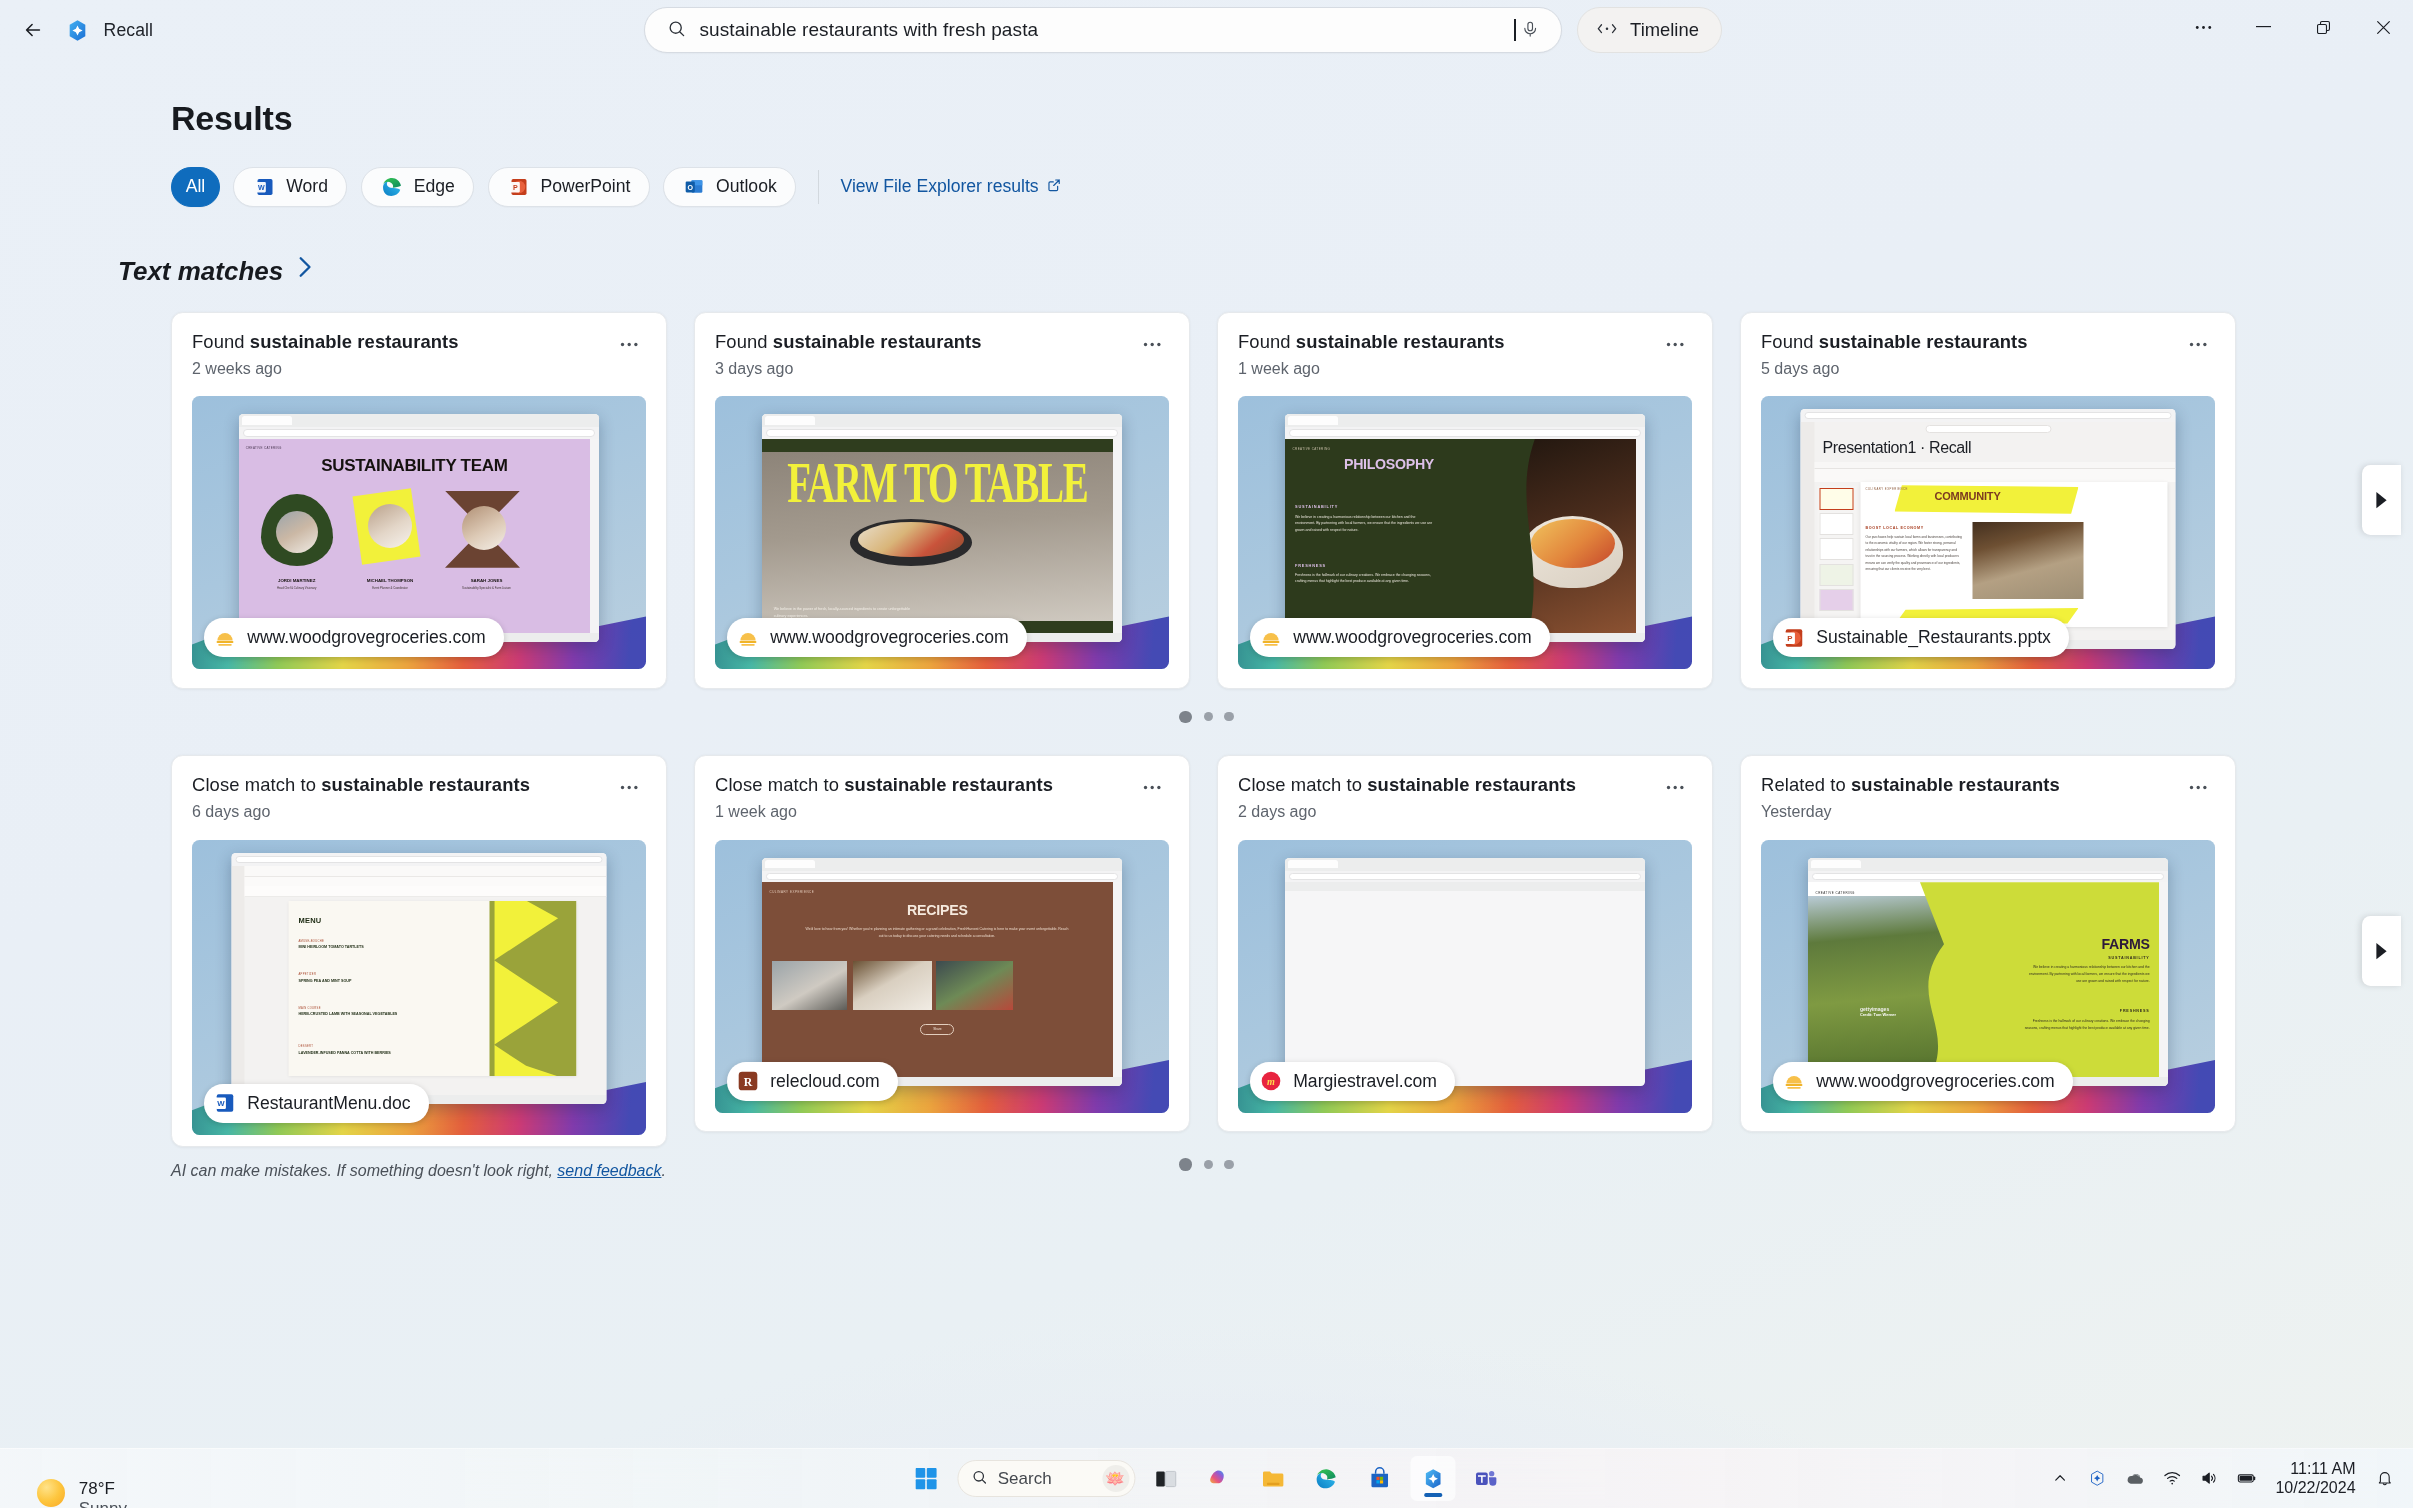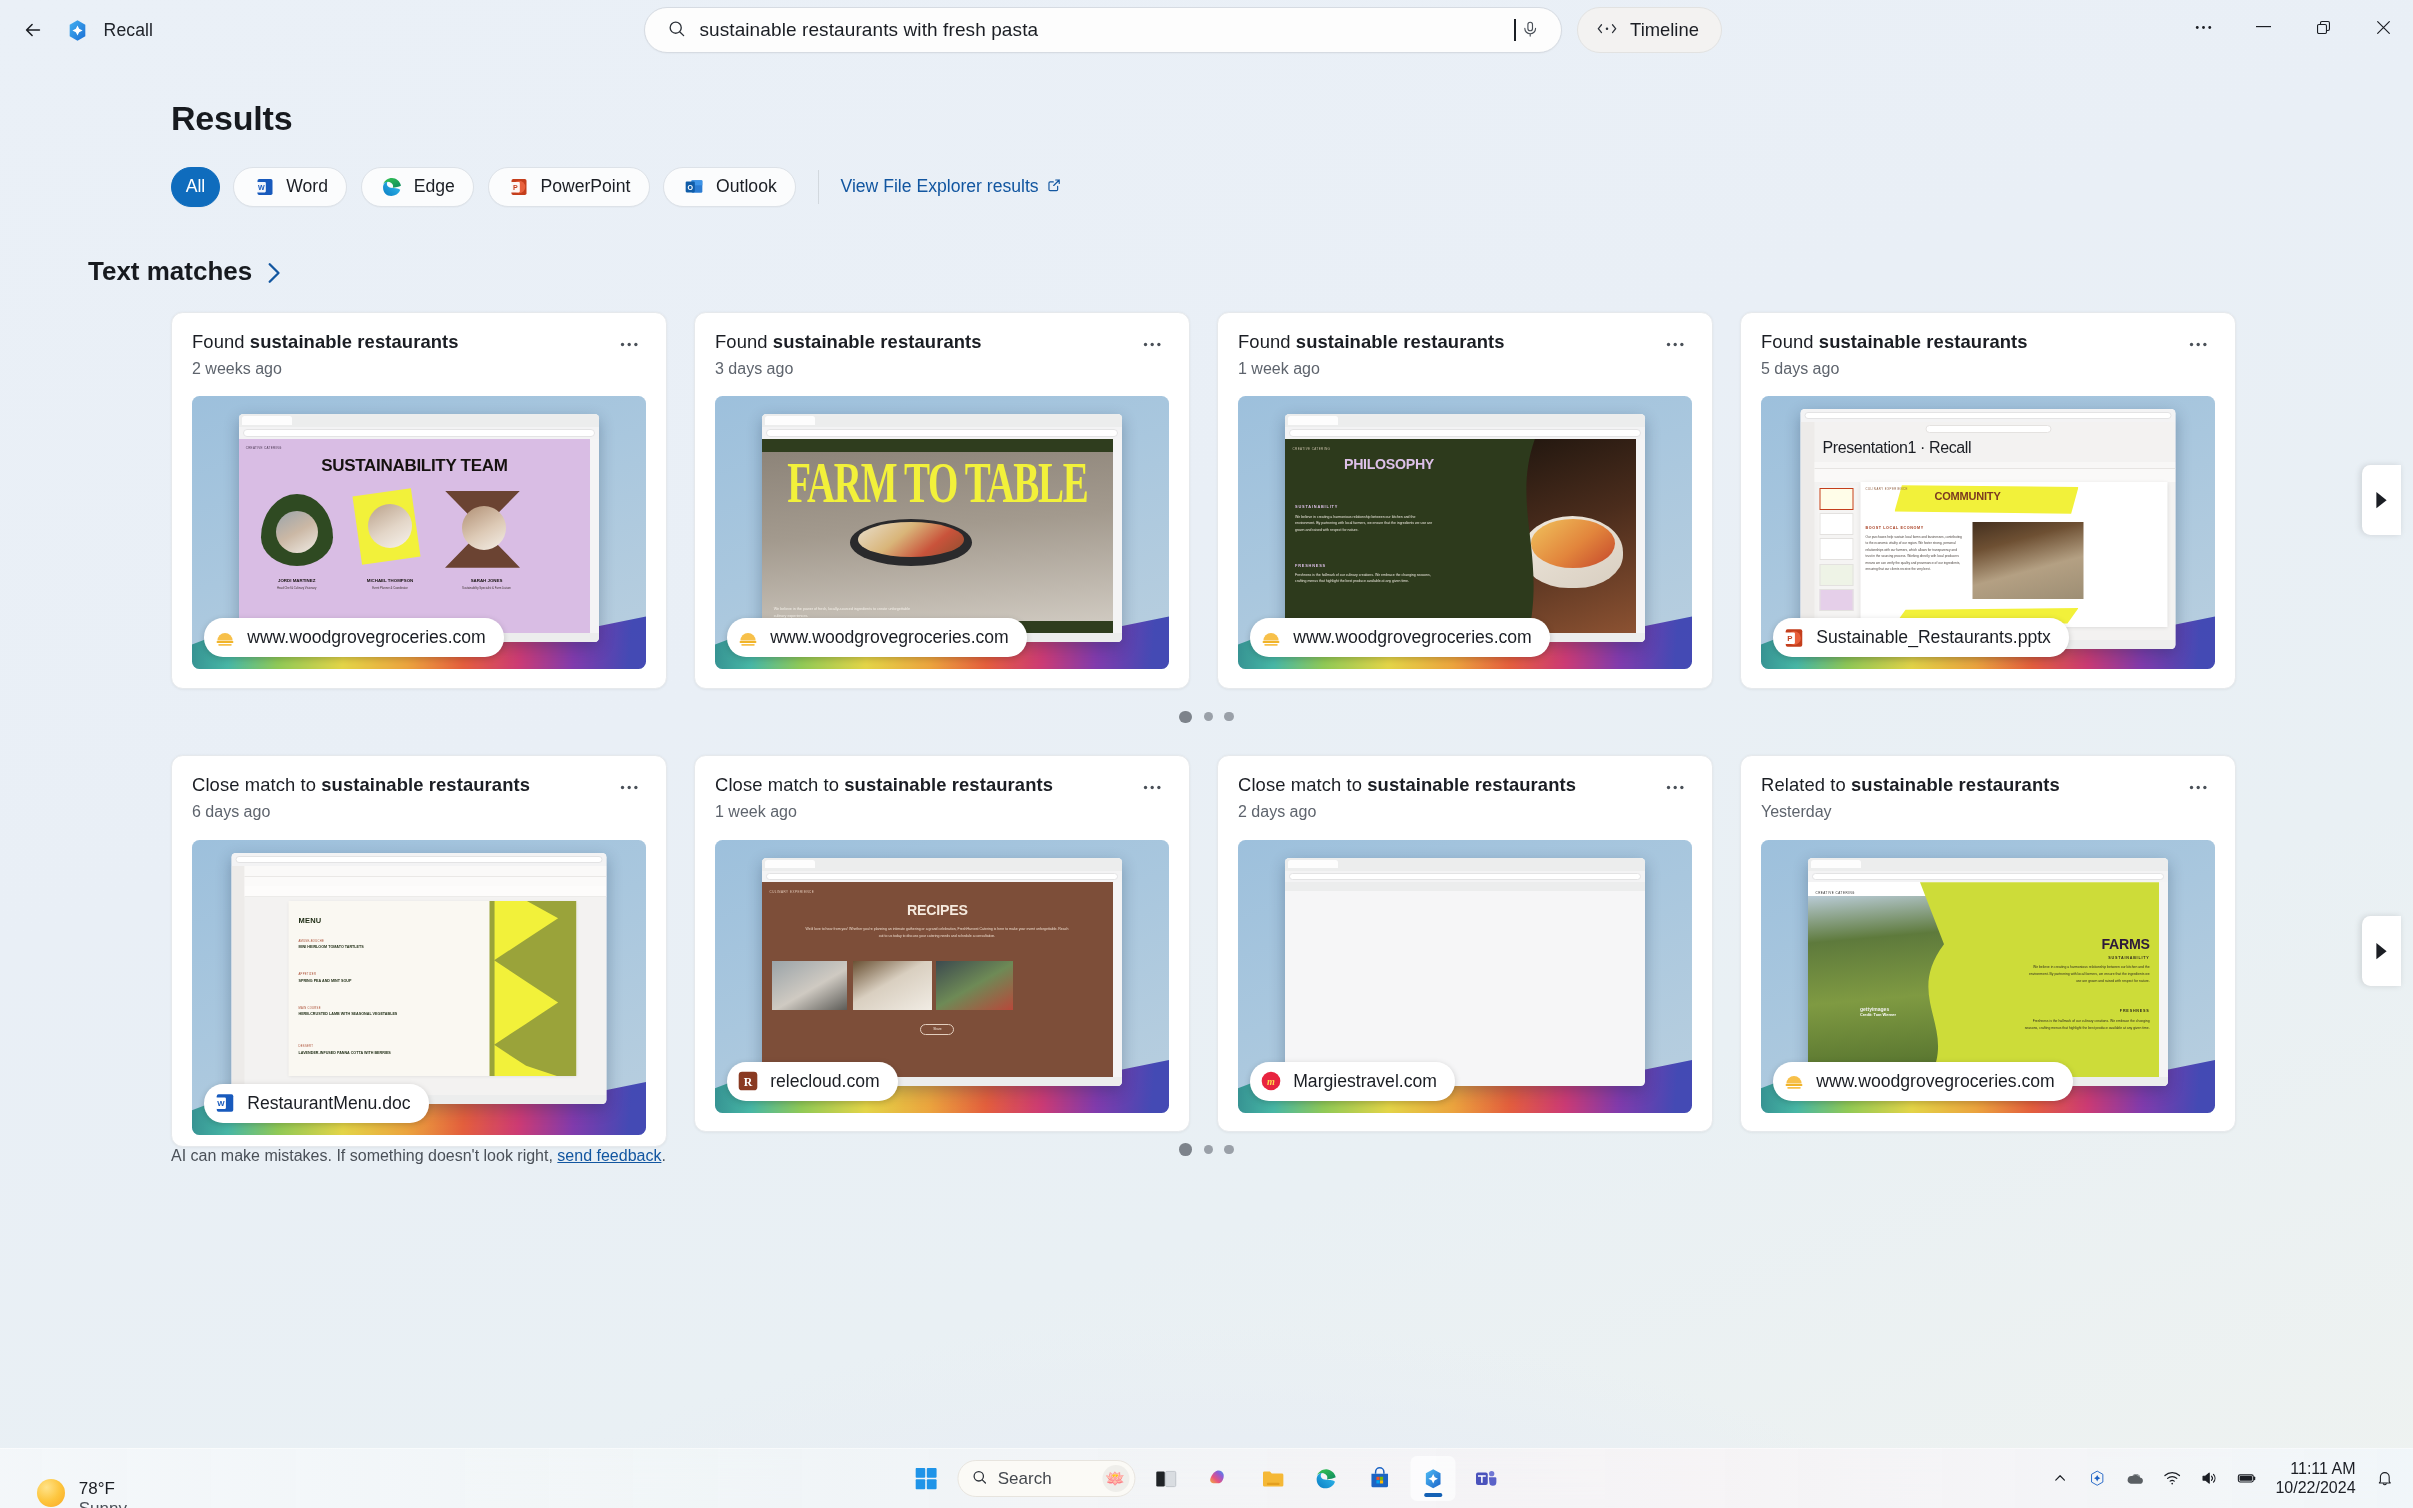--- a/index.html
+++ b/index.html
@@ -73,21 +73,21 @@
   .pill.active {
     background: #0f6cbd; border-color: #0f6cbd; color: #fff;
     width: 49px; justify-content: center; padding: 0;
   }
   .pill .glyph { width: 23.5px; height: 23.5px; display: flex; align-items: center; justify-content: center; }
   .divider-v { width: 0.8px; height: 34px; background: #d2d8de; margin: 0 8.4px; }
   .fe-link {
     font-size: 17.6px; color: #1256a0; display: flex; align-items: center; gap: 8.4px; cursor: pointer;
   }
 
-  .sec-head { margin-left: 88px; display: flex; align-items: flex-end; gap: 15px; }
+  .sec-head { margin-left: 118px; display: flex; align-items: flex-start; gap: 15px; font-style: italic; }
   .sec-head .t { font-size: 26px; font-weight: 600; color: #171a1f; }
 
   
   .row { position: relative; margin-top: 25px; }
   .cards { display: flex; gap: 27px; padding-left: 171px; }
   .card {
     width: 496px; background: #fff; border-radius: 11.7px;
     border: 0.8px solid #e6e9ec; box-shadow: 0 0.8px 2.5px rgba(0,0,0,.05);
     padding: 18.4px 20px 0 20px; position: relative; overflow: hidden;
   }
@@ -149,21 +149,21 @@
     position: absolute; right: 11.7px; top: 50%; transform: translateY(-50%);
     width: 39px; height: 70px; background: #fff; border-radius: 8.4px 0 0 8.4px;
     box-shadow: -1.7px 0 6.7px rgba(0,0,0,.12);
     display: flex; align-items: center; justify-content: center; cursor: pointer;
   }
   .dots { display: flex; gap: 11.7px; justify-content: center; align-items: center; margin-top: 22px; }
   .dot { width: 9.2px; height: 9.2px; border-radius: 50%; background: #9aa0a8; cursor: pointer; }
   .dot.active { width: 12.6px; height: 12.6px; background: #7d838b; }
 
   .footer {
-    margin-left: 171px; font-size: 16px; color: #4a5058;
+    margin-left: 171px; margin-top: 15px; font-size: 16px; color: #4a5058; font-style: italic;
   }
   .footer a { color: #1256a0; }
 
   
   .taskbar {
     position: absolute; left: 0; right: 0; bottom: 0; height: 60px;
     display: flex; align-items: center;
     background: linear-gradient(90deg, rgba(245,248,250,.86) 0%, rgba(242,246,248,.82) 35%,
       rgba(248,244,246,.84) 70%, rgba(241,246,250,.88) 100%);
     backdrop-filter: blur(15px);

